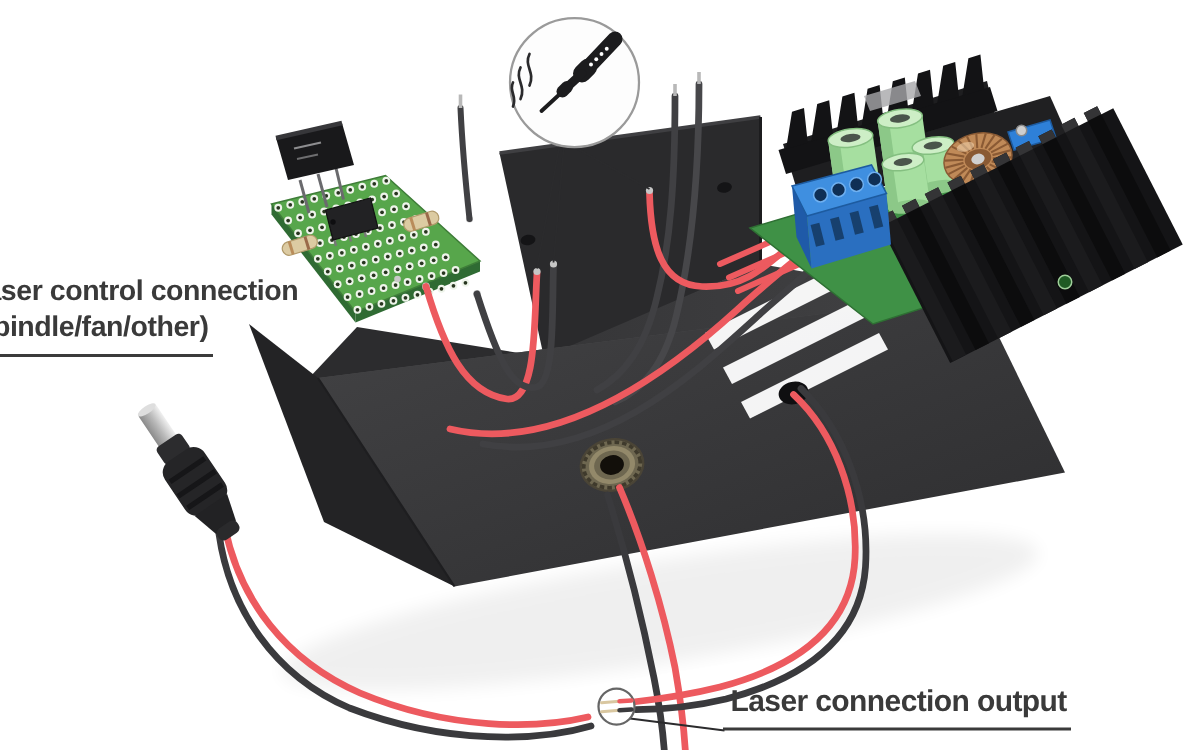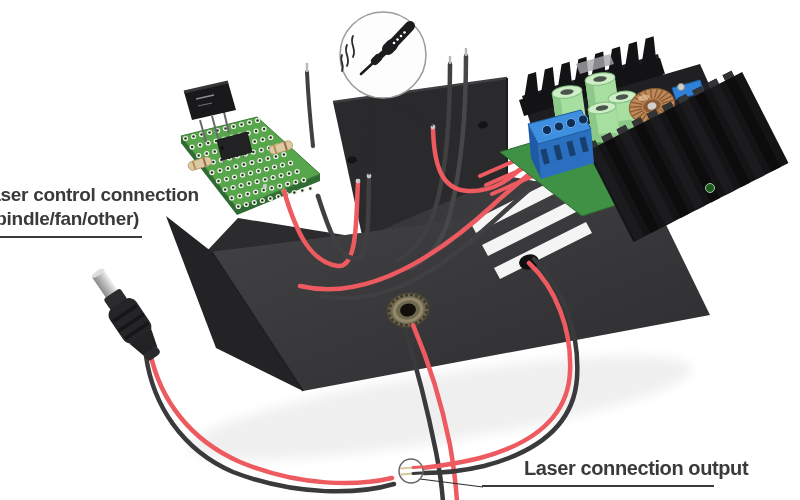--- a/index.html
+++ b/index.html
@@ -3,21 +3,21 @@
 <meta charset="utf-8">
 <style>
   html,body{margin:0;padding:0;background:#fff;}
   #stage{position:relative;width:800px;height:500px;overflow:hidden;background:#ffffff;
          font-family:"Liberation Sans",sans-serif;}
   #scene{position:absolute;left:0;top:0;}
   .lbl{position:absolute;color:#3a3a3a;font-weight:bold;white-space:nowrap;}
   #label-control{left:-21px;top:183px;font-size:19px;line-height:24px;letter-spacing:-0.3px;}
   #control-underline{position:absolute;left:-21px;top:236px;width:163px;height:0;
                      border-top:2px solid #3b3b3b;}
-  #label-output{left:487px;top:457px;font-size:20px;letter-spacing:-0.4px;margin-left:37px;}
+  #label-output{left:487px;top:457px;font-size:20px;letter-spacing:-0.4px;}
   #output-underline{position:absolute;left:482px;top:485px;width:232px;height:0;
                     border-top:2px solid #3b3b3b;}
 </style>
 </head>
 <body>
 
 <div id="stage">
 <svg id="scene" width="800" height="500" viewBox="0 0 800 500">
   <defs>
     <linearGradient id="gFront" x1="0" y1="0" x2="1" y2="1">

